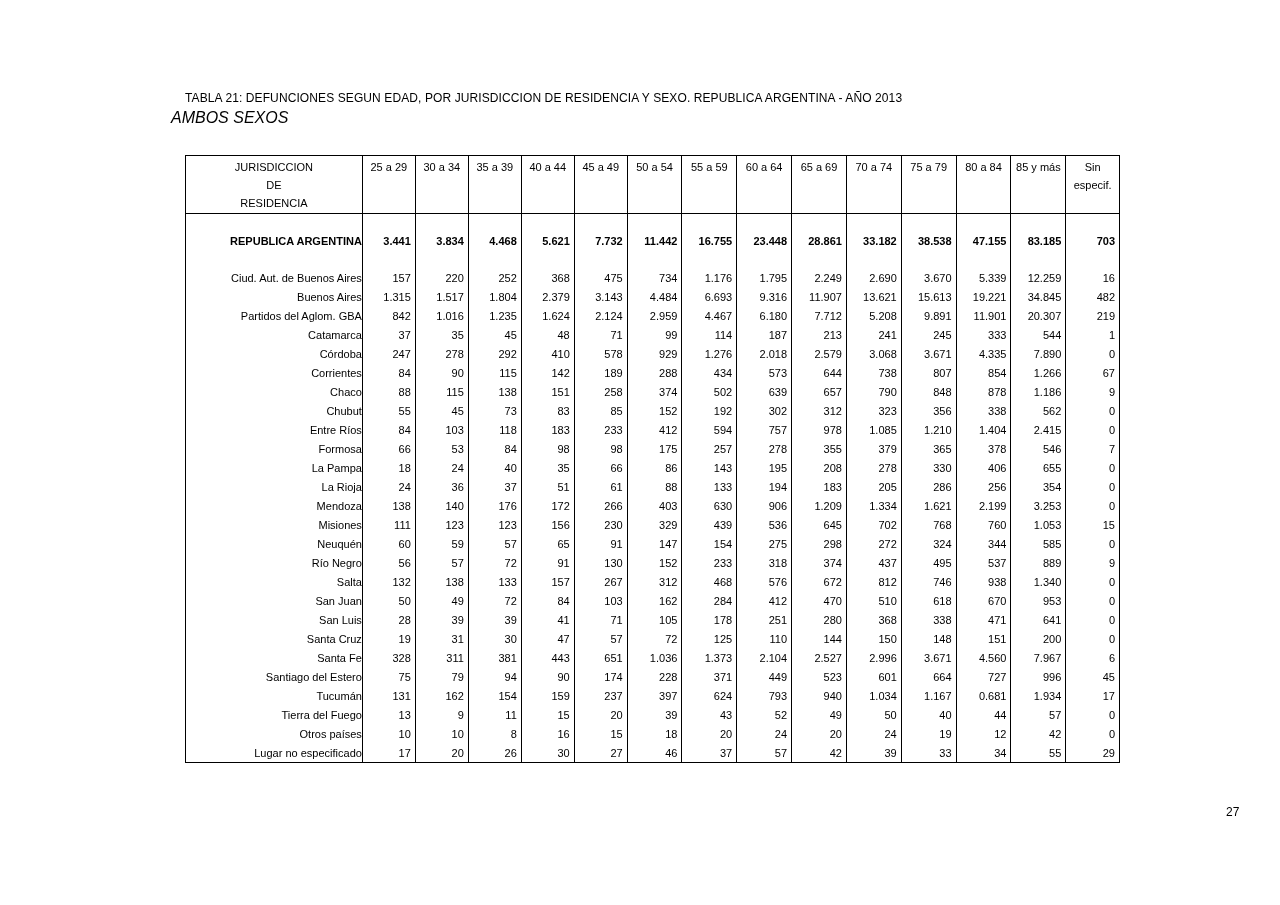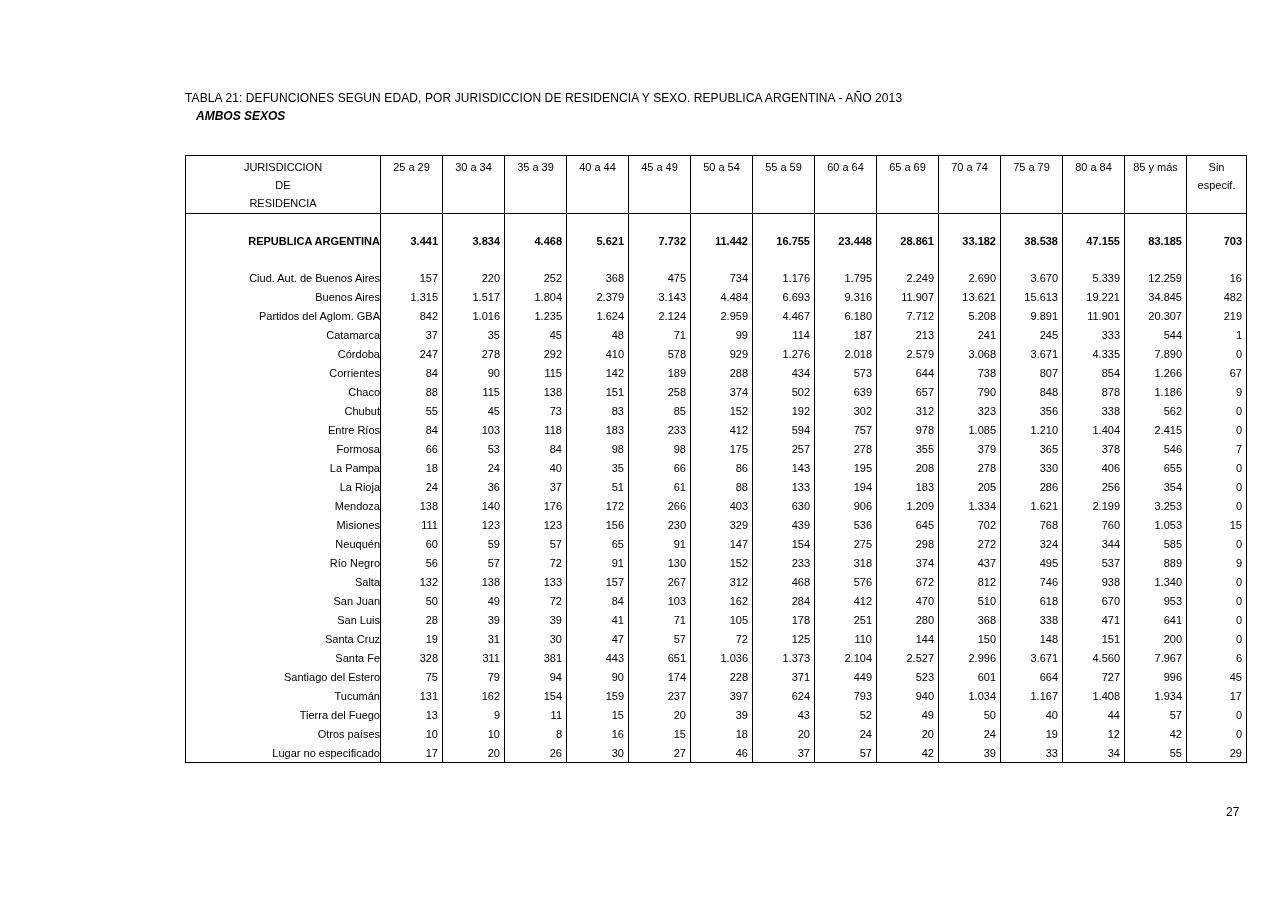--- a/index.html
+++ b/index.html
@@ -4,29 +4,29 @@
 <style>
   * { margin: 0; padding: 0; box-sizing: border-box; }
   html, body { background: #ffffff; }
   body {
     width: 1280px; height: 905px;
     font-family: "Liberation Sans", sans-serif;
     color: #000000;
     position: relative;
     overflow: hidden;
   }
-  .page { position: relative; width: 1280px; height: 905px; background: #ffffff; }
+  .page { position: relative; width: 1120px; height: 905px; background: #ffffff; }
 
   .title {
     position: absolute; left: 185px; top: 91px;
     font-size: 12px; letter-spacing: 0.1px; white-space: nowrap;
   }
   .subtitle {
-    position: absolute; left: 196px; top: 109px;
-    font-size: 12px; font-weight: bold; font-style: italic;
+    position: absolute; left: 171px; top: 109px;
+    font-size: 16px; font-weight: normal; font-style: italic;
   }
 
   table.data {
     position: absolute; left: 185px; top: 155px;
     border-collapse: collapse; table-layout: fixed;
     border: 1px solid #000000;
   }
   col.jur  { width: 195px; }
   col.age  { width: 62px; }
   col.last { width: 60px; }
@@ -533,21 +533,21 @@
           <td class="num">162</td>
           <td class="num">154</td>
           <td class="num">159</td>
           <td class="num">237</td>
           <td class="num">397</td>
           <td class="num">624</td>
           <td class="num">793</td>
           <td class="num">940</td>
           <td class="num">1.034</td>
           <td class="num">1.167</td>
-          <td class="num">1.408</td>
+          <td class="num">0.681</td>
           <td class="num">1.934</td>
           <td class="num">17</td>
         </tr>
         <tr>
           <td class="label">Tierra del Fuego</td>
           <td class="num">13</td>
           <td class="num">9</td>
           <td class="num">11</td>
           <td class="num">15</td>
           <td class="num">20</td>

